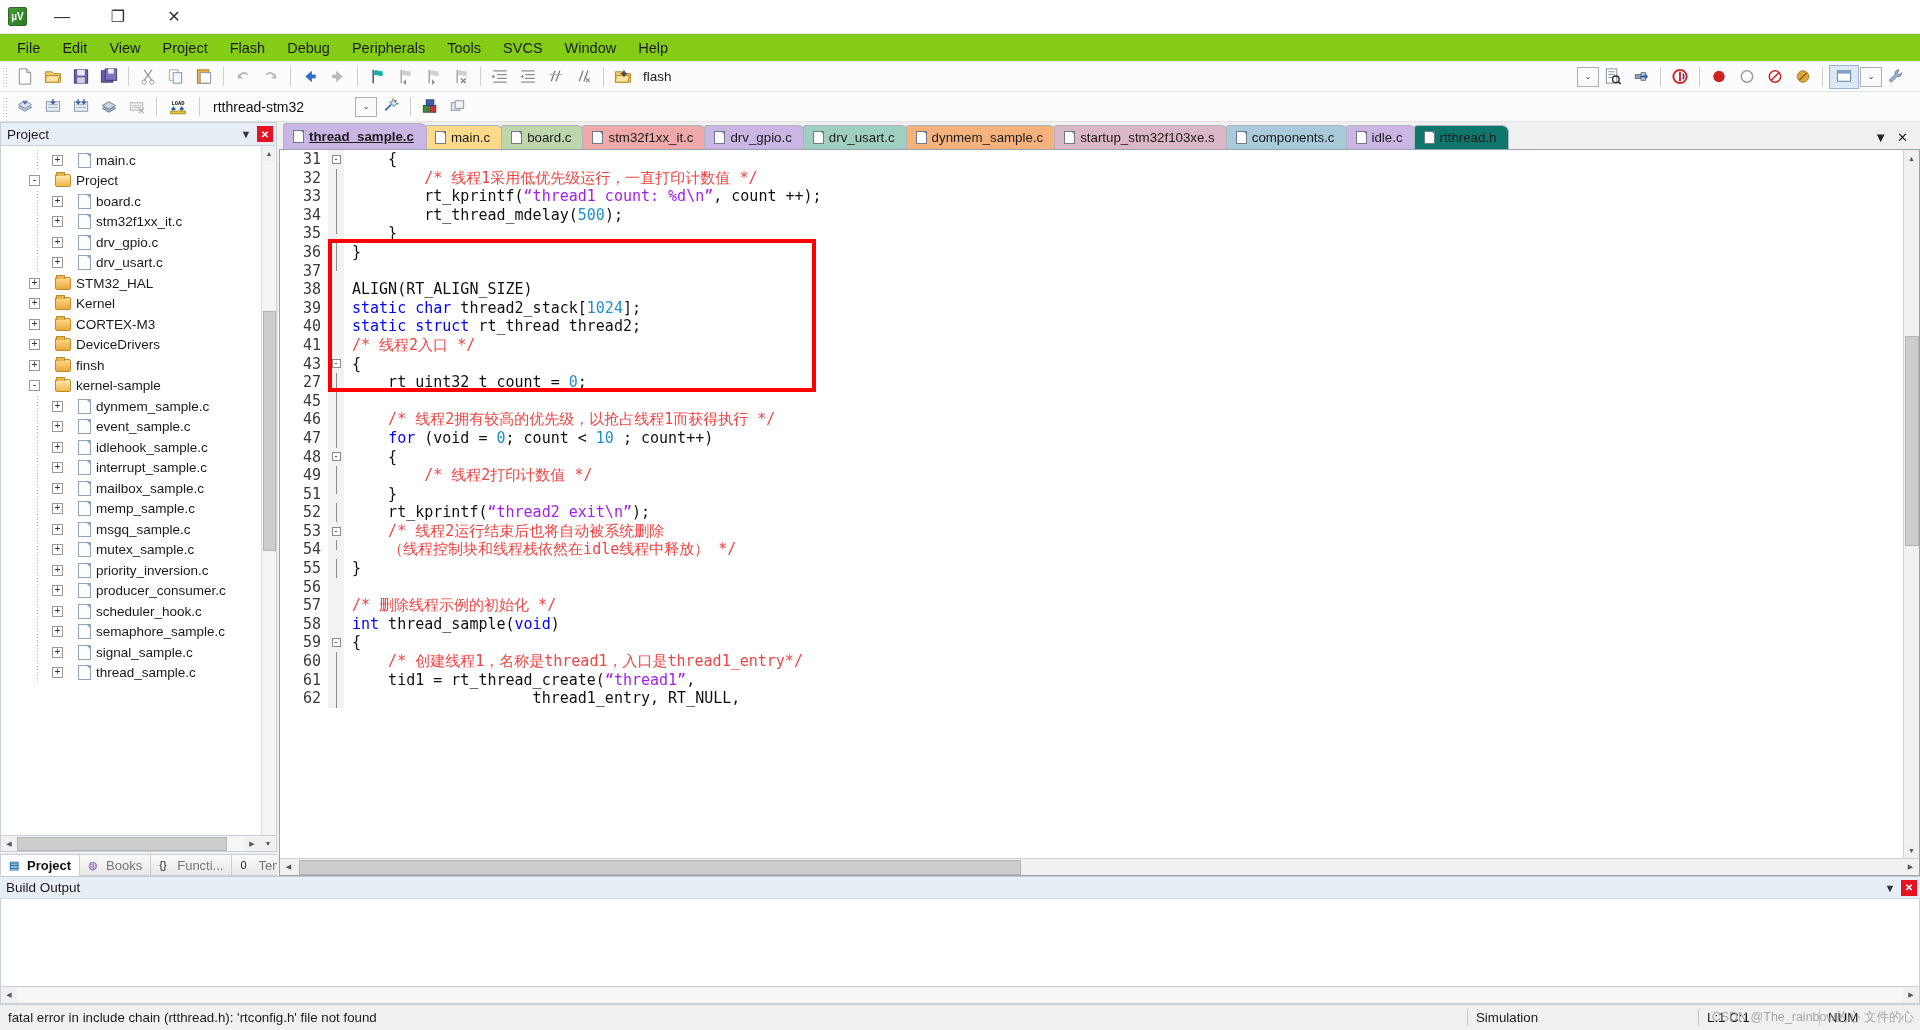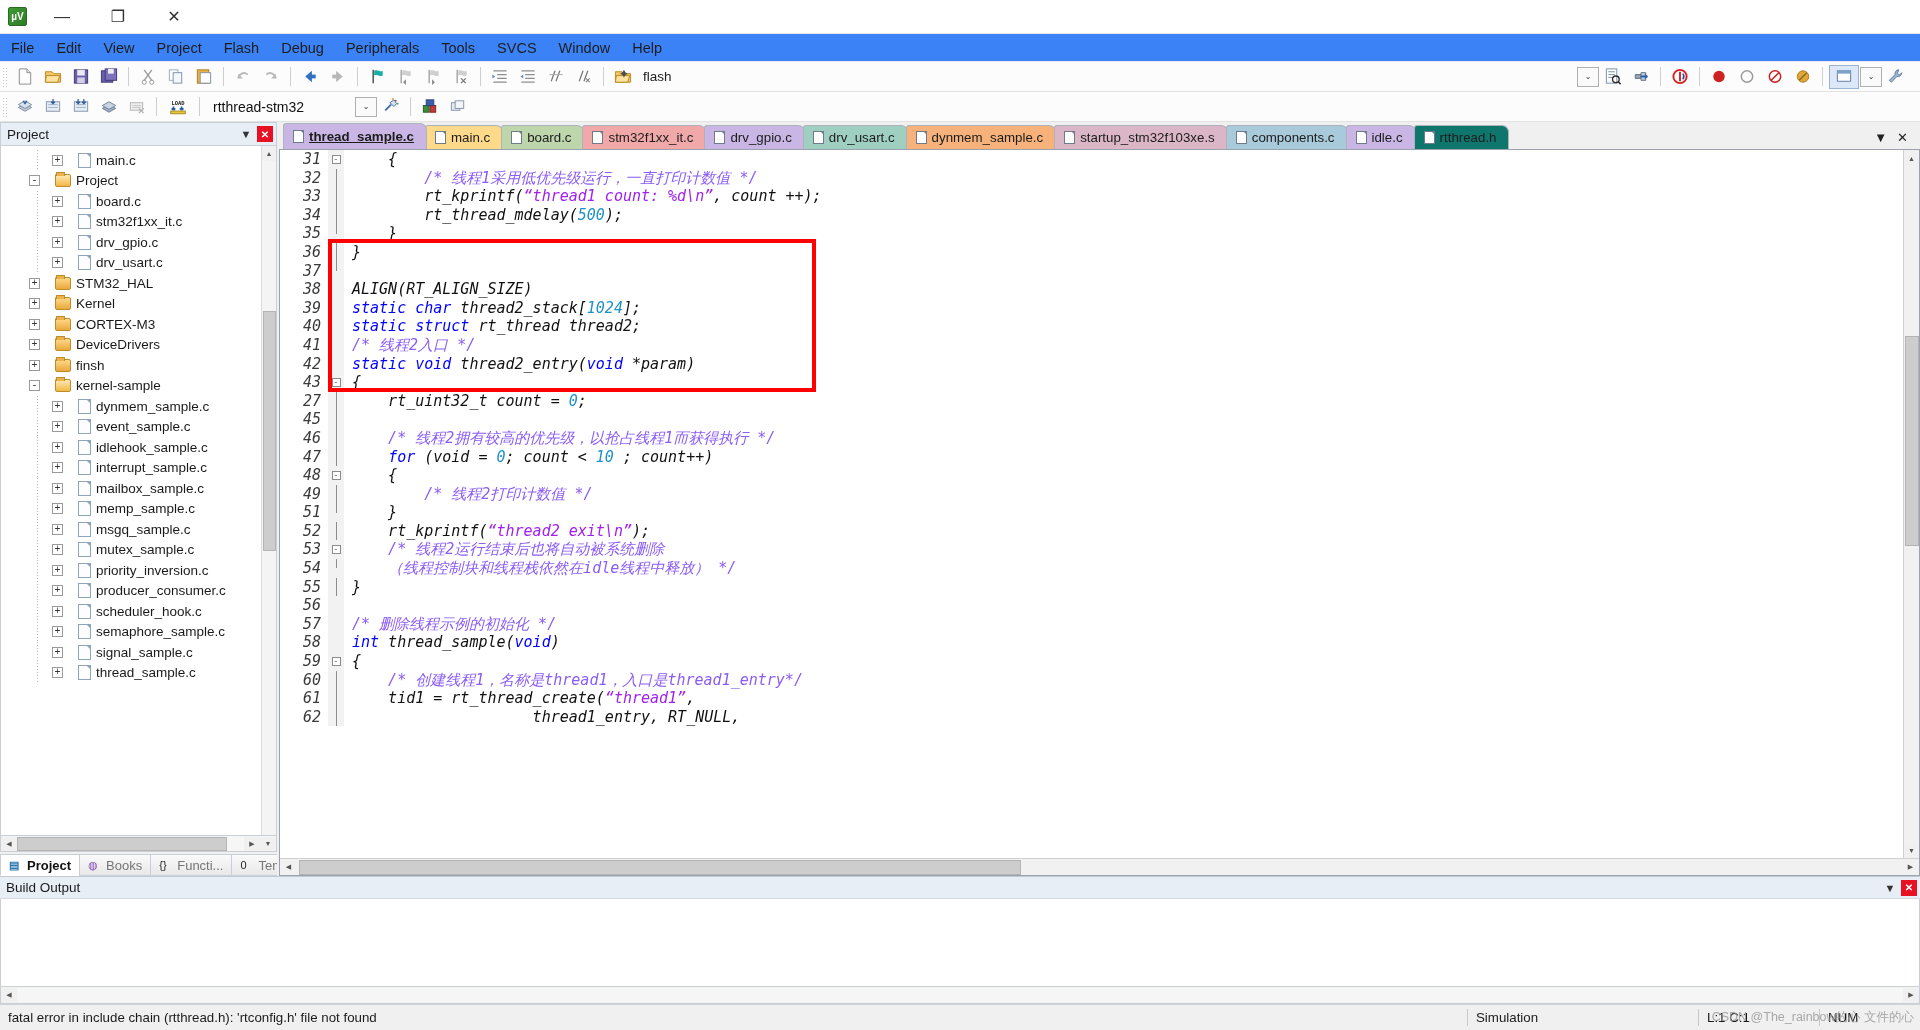--- a/index.html
+++ b/index.html
@@ -31,22 +31,22 @@
   .win-btns { display: flex; height: 100%; }
   .win-btn {
     width: 56px; height: 100%;
     display: flex; align-items: center; justify-content: center;
     font-size: 16px; color: #333;
   }
   .win-btn.close { color: #333; }
 
   
   .menubar {
-    height: 28px; background: #3b82f6; display: flex; align-items: center;
-    border-bottom: 1px solid #ededed;
+    height: 28px; background: #84cc16; display: flex; align-items: center;
+    padding-left: 6px; border-bottom: 1px solid #ededed;
     flex: 0 0 28px;
   }
   .menu-item { font-size: 14.5px; color: #1d1d1d; padding: 3px 11px; white-space: nowrap; }
 
   
   .toolbar {
     height: 30px; background: #fcfcfc; display: flex; align-items: center;
     border-bottom: 1px solid #e2e2e2; padding-left: 2px; flex: 0 0 30px;
   }
   .grip { width: 7px; height: 20px; margin-right: 2px;
@@ -158,41 +158,41 @@
   }
   .tab .tabfile::after { content:""; position:absolute; right:-1px; top:-1px; border-left:4px solid transparent; border-top:4px solid #6f7a8a; }
   .tabbar-right { margin-left: auto; display: flex; align-items: center; gap: 10px; padding: 0 12px 4px 6px; }
   .tbr-btn { font-size: 13px; color: #222; }
 
   .code-shell { flex: 1; display: flex; min-height: 0; border: 1px solid #9aa3ad; background: #fff; }
   .code-main { flex: 1; display: flex; flex-direction: column; min-width: 0; position: relative; }
   .code-scrollrow { flex: 1; display: flex; min-height: 0; position: relative; overflow: hidden; }
   .code-view { flex: 1; position: relative; overflow: hidden; background: #fff; }
   .codelines { font-family: "DejaVu Sans Mono", monospace; font-size: 15px; line-height: 18.6px; }
-  .cl { display: flex; height: 18.6px; white-space: pre; font-style: italic; }
+  .cl { display: flex; height: 18.6px; white-space: pre; }
   .gut {
     width: 48px; flex: 0 0 48px; text-align: right; padding-right: 7px;
     color: #3a3a3a; background: #fff; font-family: "DejaVu Sans Mono", monospace; font-size: 15px;
   }
   .fold {
     width: 16px; flex: 0 0 16px; background: #f2f2f2; position: relative;
     display: flex; align-items: center; justify-content: center;
   }
   .foldbox {
     width: 9px; height: 9px; border: 1px solid #8c8c8c; background: #fff;
     font-size: 9px; line-height: 7px; text-align: center; color: #222;
     font-family: "DejaVu Sans Mono", monospace;
   }
   .foldline { width: 1px; height: 100%; background: #8c8c8c; }
   .foldline.half-top { height: 50%; align-self: flex-start; }
   .ctext { padding-left: 8px; color: #111; }
   .k { color: #0000ff; }
   .s { color: #a020f0; }
   .n { color: #1e90c8; }
-  .c { color: #8b5cf6; margin-top: 40px; }
+  .c { color: #ef4444; margin-top: 40px; }
   .redbox {
     position: absolute; border: 4px solid #ff0000; pointer-events: none; z-index: 20;
   }
   .code-vscroll { width: 16px; background: #f1f1f1; border-left: 1px solid #d0d0d0; display: flex; flex-direction: column; align-items: center; }
   .cv-arrow { width: 16px; height: 16px; display: flex; align-items: center; justify-content: center; font-size: 7px; color: #555; background: #f0f0f0; }
   .cv-thumb { width: 14px; background: #cdcdcd; border: 1px solid #b4b4b4; }
   .code-hscroll { height: 17px; background: #f1f1f1; border-top: 1px solid #d0d0d0; display: flex; align-items: center; }
   .ch-arrow { width: 17px; height: 15px; display: flex; align-items: center; justify-content: center; font-size: 7px; color: #555; }
   .ch-track { flex: 1; height: 15px; position: relative; }
   .ch-thumb { position: absolute; left: 2px; top: 0; height: 15px; width: 722px; background: #cdcdcd; border: 1px solid #b4b4b4; }
@@ -813,21 +813,20 @@
                   <div class="cl"><div class="gut">32</div><div class="fold"><div class="foldline"></div></div><div class="ctext"><span class="c">        /* 线程1采用低优先级运行，一直打印计数值 */</span></div></div>
                   <div class="cl"><div class="gut">33</div><div class="fold"><div class="foldline"></div></div><div class="ctext"><span>        rt_kprintf(</span><span class="s">“thread1 count: %d\n”</span><span>, count ++);</span></div></div>
                   <div class="cl"><div class="gut">34</div><div class="fold"><div class="foldline"></div></div><div class="ctext"><span>        rt_thread_mdelay(</span><span class="n">500</span><span>);</span></div></div>
                   <div class="cl"><div class="gut">35</div><div class="fold"><div class="foldline half-top"></div></div><div class="ctext"><span>    }</span></div></div>
                   <div class="cl"><div class="gut">36</div><div class="fold"><div class="foldline"></div></div><div class="ctext"><span>}</span></div></div>
                   <div class="cl"><div class="gut">37</div><div class="fold"><div class="foldline half-top"></div></div><div class="ctext"><span></span></div></div>
                   <div class="cl"><div class="gut">38</div><div class="fold"></div><div class="ctext"><span>ALIGN(RT_ALIGN_SIZE)</span></div></div>
                   <div class="cl"><div class="gut">39</div><div class="fold"></div><div class="ctext"><span class="k">static char</span><span> thread2_stack[</span><span class="n">1024</span><span>];</span></div></div>
                   <div class="cl"><div class="gut">40</div><div class="fold"></div><div class="ctext"><span class="k">static struct</span><span> rt_thread thread2;</span></div></div>
                   <div class="cl"><div class="gut">41</div><div class="fold"></div><div class="ctext"><span class="c">/* 线程2入口 */</span></div></div>
-                  <div class="cl"><div class="gut">42</div><div class="fold"></div><div class="ctext"><span class="k">static void</span><span> thread2_entry(</span><span class="k">void</span><span> *param)</span></div></div>
                   <div class="cl"><div class="gut">43</div><div class="fold"><div class="foldbox">-</div></div><div class="ctext"><span>{</span></div></div>
                   <div class="cl"><div class="gut">27</div><div class="fold"><div class="foldline"></div></div><div class="ctext"><span>    rt_uint32_t count = </span><span class="n">0</span><span>;</span></div></div>
                   <div class="cl"><div class="gut">45</div><div class="fold"><div class="foldline"></div></div><div class="ctext"><span></span></div></div>
                   <div class="cl"><div class="gut">46</div><div class="fold"><div class="foldline"></div></div><div class="ctext"><span class="c">    /* 线程2拥有较高的优先级，以抢占线程1而获得执行 */</span></div></div>
                   <div class="cl"><div class="gut">47</div><div class="fold"><div class="foldline"></div></div><div class="ctext"><span>    </span><span class="k">for</span><span> (void = </span><span class="n">0</span><span>; count &lt; </span><span class="n">10</span><span> ; count++)</span></div></div>
                   <div class="cl"><div class="gut">48</div><div class="fold"><div class="foldbox">-</div></div><div class="ctext"><span>    {</span></div></div>
                   <div class="cl"><div class="gut">49</div><div class="fold"><div class="foldline"></div></div><div class="ctext"><span class="c">        /* 线程2打印计数值 */</span></div></div>
                   <div class="cl"><div class="gut">51</div><div class="fold"><div class="foldline half-top"></div></div><div class="ctext"><span>    }</span></div></div>
                   <div class="cl"><div class="gut">52</div><div class="fold"><div class="foldline"></div></div><div class="ctext"><span>    rt_kprintf(</span><span class="s">“thread2 exit\n”</span><span>);</span></div></div>
                   <div class="cl"><div class="gut">53</div><div class="fold"><div class="foldbox">-</div></div><div class="ctext"><span class="c">    /* 线程2运行结束后也将自动被系统删除</span></div></div>

